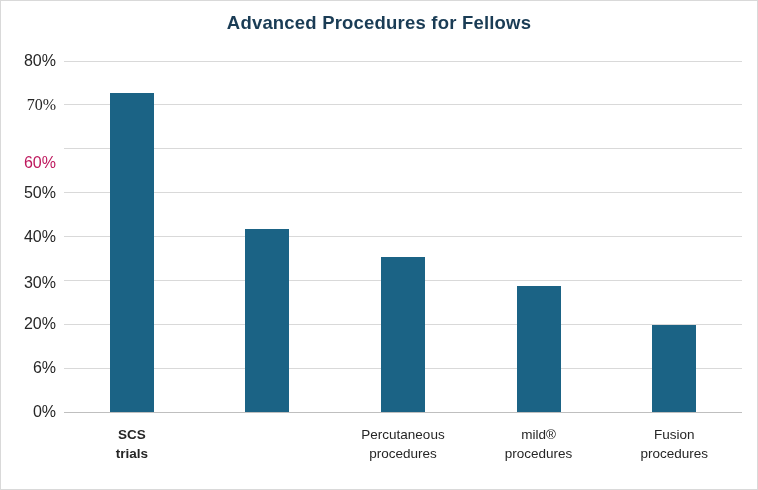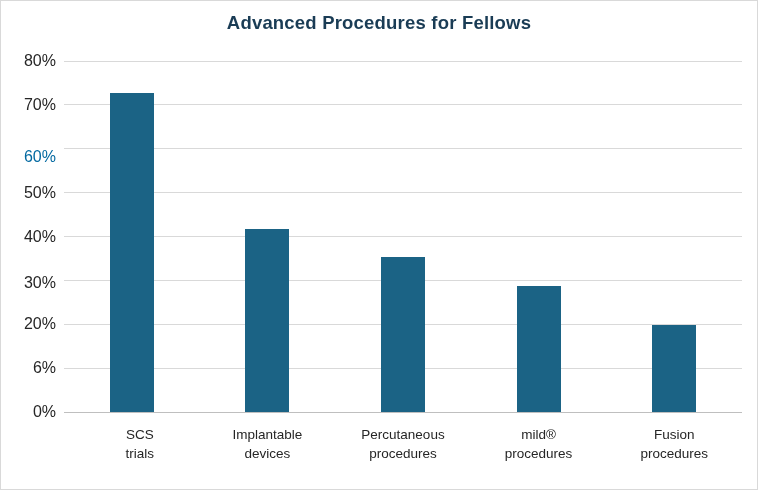--- a/index.html
+++ b/index.html
@@ -85,22 +85,22 @@
 <div class="frame" style="border-color: rgb(217, 217, 217);">
   <div class="chart-title" style="color: rgb(26, 60, 85);">Advanced Procedures for Fellows</div>
 
   <div class="y-axis">
       <div class="ytick" style="top: 351px; color: rgb(38, 38, 38);">0%</div>
       <div class="ytick" style="top: 307.125px; color: rgb(38, 38, 38);">6%</div>
       <div class="ytick" style="top: 263.25px; color: rgb(38, 38, 38);">20%</div>
       <div class="ytick" style="top: 222px; color: rgb(38, 38, 38);">30%</div>
       <div class="ytick" style="top: 175.5px; color: rgb(38, 38, 38);">40%</div>
       <div class="ytick" style="top: 131.625px; color: rgb(38, 38, 38);">50%</div>
-      <div class="ytick" style="top: 96px; color: #0369a1;">60%</div>
-      <div class="ytick" style="top: 43.875px; color: rgb(38, 38, 38);">70%</div>
+      <div class="ytick" style="top: 102px; color: #be185d;">60%</div>
+      <div class="ytick" style="top: 43.875px; color: rgb(38, 38, 38); font-family: Liberation Serif, serif;">70%</div>
       <div class="ytick" style="top: 0px; color: rgb(38, 38, 38);">80%</div>
     </div>
 
   <div class="plot-area">
       <div class="gridline axisline" style="top: 350.5px; background: rgb(191, 191, 191);"></div>
       <div class="gridline" style="top: 306.625px; background: rgb(217, 217, 217);"></div>
       <div class="gridline" style="top: 262.75px; background: rgb(217, 217, 217);"></div>
       <div class="gridline" style="top: 218.875px; background: rgb(217, 217, 217);"></div>
       <div class="gridline" style="top: 175px; background: rgb(217, 217, 217);"></div>
       <div class="gridline" style="top: 131.125px; background: rgb(217, 217, 217);"></div>
@@ -108,24 +108,22 @@
       <div class="gridline" style="top: 43.375px; background: rgb(217, 217, 217);"></div>
       <div class="gridline" style="top: -0.5px; background: rgb(217, 217, 217);"></div>
       <div class="bar" title="72.7%" style="left: 45.8px; height: 318.971px; background: rgb(27, 99, 133);"></div>
       <div class="bar" title="41.6%" style="left: 181.4px; height: 182.52px; background: rgb(27, 99, 133);"></div>
       <div class="bar" title="35.3%" style="left: 317px; height: 154.879px; background: rgb(27, 99, 133);"></div>
       <div class="bar" title="28.7%" style="left: 452.6px; height: 125.921px; background: rgb(27, 99, 133);"></div>
       <div class="bar" title="19.9%" style="left: 588.2px; height: 87.3112px; background: rgb(27, 99, 133);"></div>
     </div>
 
   <div class="x-labels">
-      <div class="xlabel" style="left: 8px; width: 135.6px;">SCS
+      <div class="xlabel" style="left: 0px; width: 135.6px; font-weight: bold;">SCS
 trials</div>
-      <div class="xlabel" style="left: 135.6px; width: 135.6px;">Implantable
-devices</div>
       <div class="xlabel" style="left: 271.2px; width: 135.6px;">Percutaneous
 procedures</div>
       <div class="xlabel" style="left: 406.8px; width: 135.6px;">mild®
 procedures</div>
       <div class="xlabel" style="left: 542.4px; width: 135.6px;">Fusion
 procedures</div>
     </div>
 </div>
 
 </body></html>

